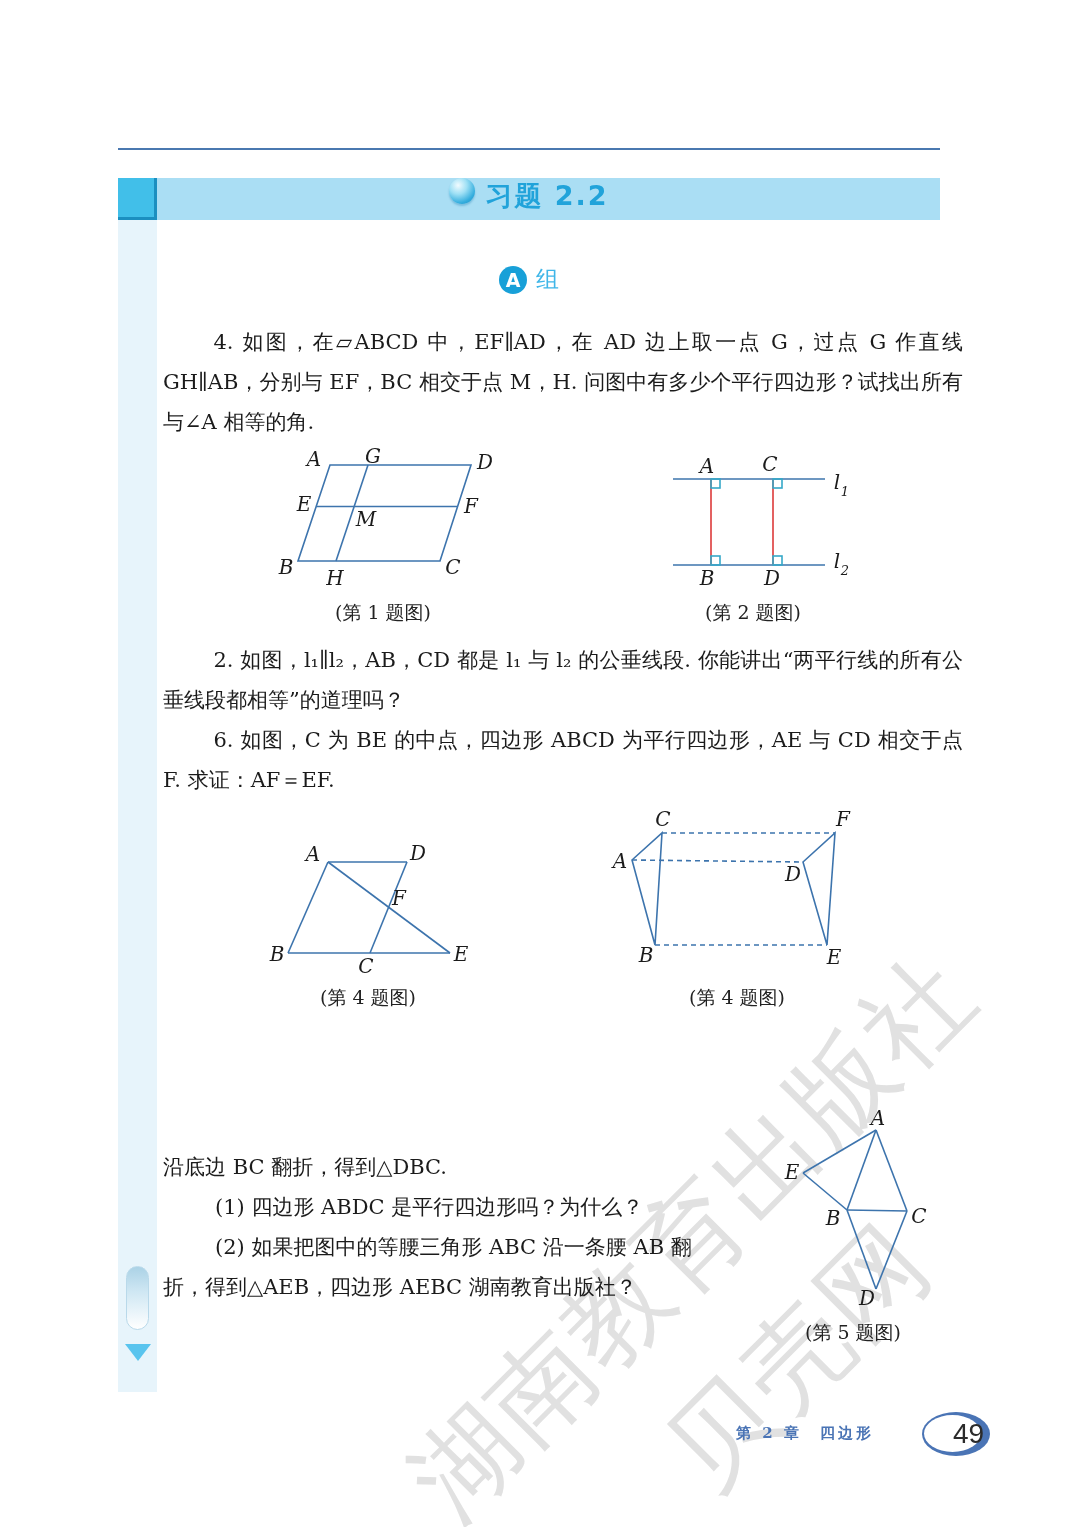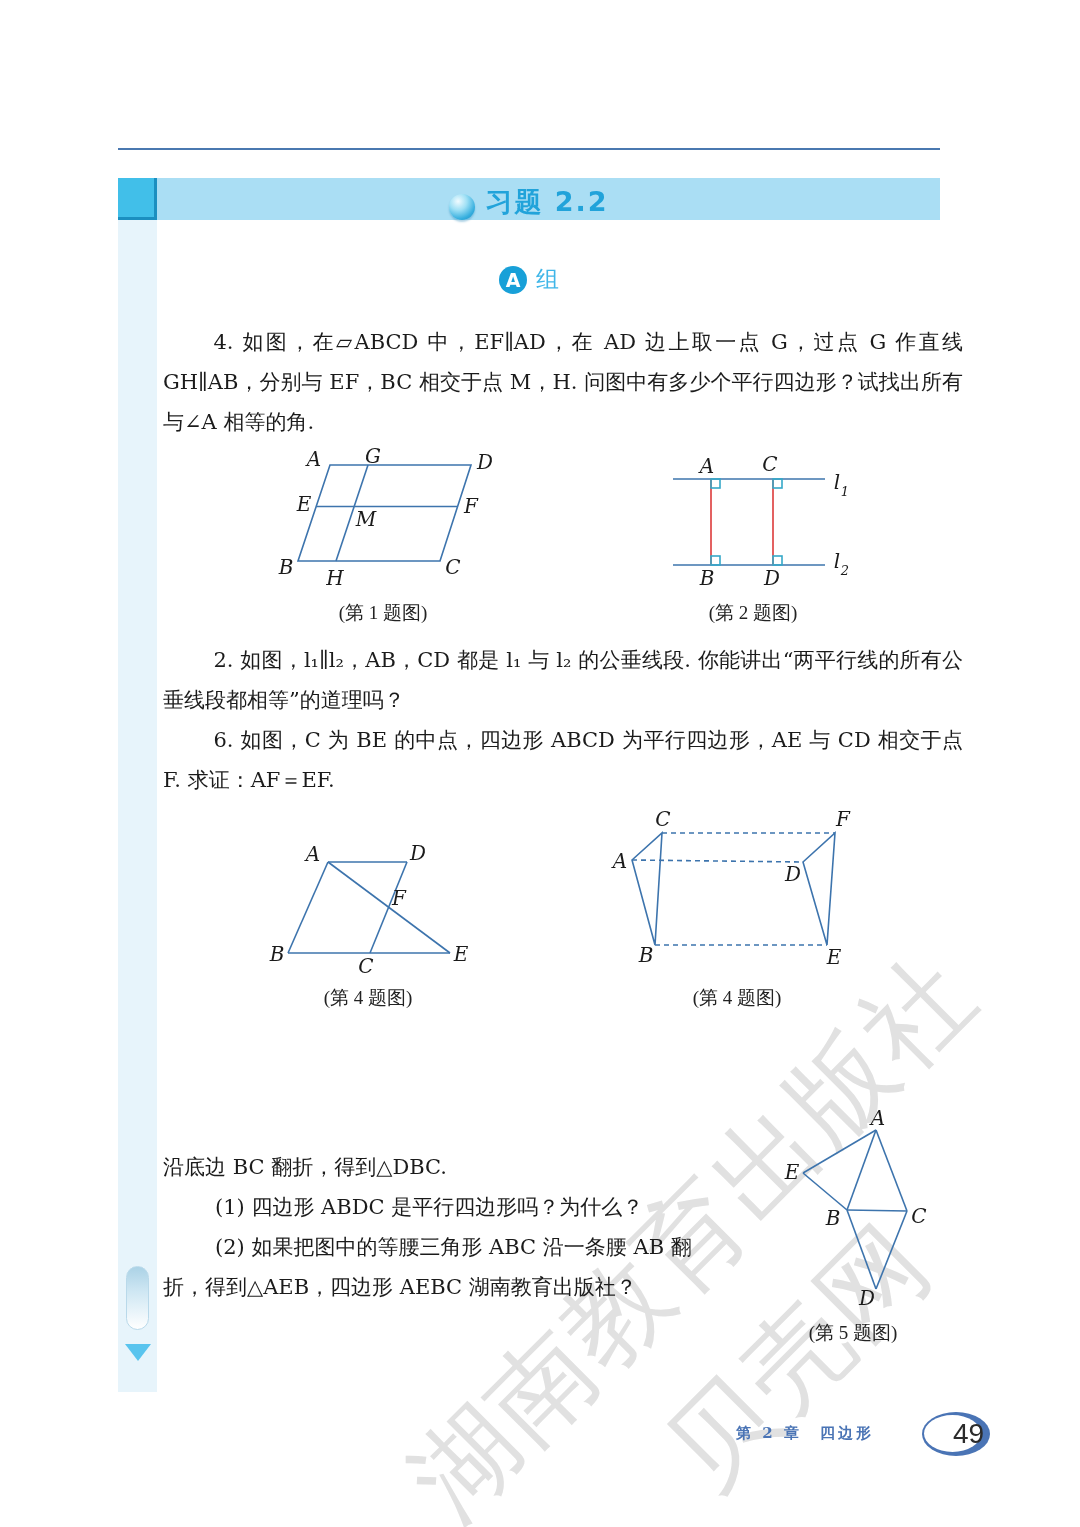--- a/index.html
+++ b/index.html
@@ -12,21 +12,21 @@
       font-family:"DejaVu Sans", sans-serif;font-weight:500;z-index:0;
       transform:rotate(-45deg);transform-origin:center center;pointer-events:none;}
   .wm1{font-size:104px;letter-spacing:2px;left:322px;top:1168px;}
   .wm2{font-size:104px;letter-spacing:2px;left:640px;top:1288px;}
 
   .content{position:absolute;inset:0;z-index:1;}
 
   
   .top-rule{position:absolute;left:118px;top:148px;width:822px;height:2px;background:#4a78b0;}
   .banner{position:absolute;left:118px;top:178px;width:822px;height:42px;background:#aadef4;
-          display:flex;align-items:flex-end;justify-content:center;gap:10px;}
+          display:flex;align-items:flex-start;justify-content:center;gap:10px;}
   .banner-tab{position:absolute;left:118px;top:178px;width:39px;height:42px;background:#41bfe9;
           border-right:3px solid #1b8fc0;border-bottom:3px solid #1b8fc0;box-sizing:border-box;}
   .sphere{width:26px;height:26px;border-radius:50%;
           background:radial-gradient(circle at 35% 28%, #f1fbff 0%, #9fe0f5 35%, #35aede 70%, #1b86bb 100%);
           box-shadow:0 2px 2px rgba(30,130,180,.35);}
   .banner-title{font-family:"DejaVu Sans", sans-serif;font-weight:bold;font-size:27px;
           color:#21a3da;letter-spacing:2px;}
 
   
   .side-strip{position:absolute;left:118px;top:220px;width:39px;height:1172px;background:#e7f4fb;}
@@ -43,21 +43,21 @@
   .badge-a{width:28px;height:28px;border-radius:50%;background:#18a0d8;color:#fff;
           display:flex;align-items:center;justify-content:center;
           font-family:"DejaVu Sans", sans-serif;font-weight:bold;font-size:19px;}
   .group-label{color:#3fb6e8;font-size:23px;font-family:"DejaVu Sans", sans-serif;}
 
   
   .para{position:absolute;left:163px;width:800px;font-size:21px;line-height:40px;
         text-align:justify;text-indent:2.4em;}
   .p5line{position:absolute;font-size:21px;line-height:30px;white-space:nowrap;}
 
-  .figcap{position:absolute;transform:translateX(-50%);font-size:19px;color:#222;white-space:nowrap;font-family:Liberation Serif, serif;}
+  .figcap{position:absolute;transform:translateX(-50%);font-size:19px;color:#222;white-space:nowrap;}
 
   
   svg{overflow:visible;}
   .fl{stroke:#3d74ad;stroke-width:1.6;fill:none;}
   .fld{stroke:#3d74ad;stroke-width:1.6;fill:none;stroke-dasharray:5 4;}
   .fr{stroke:#e05050;stroke-width:1.8;fill:none;}
   .sq{stroke:#35a8c8;stroke-width:1.6;fill:none;}
   text.lab{font-family:"DejaVu Serif", serif;font-style:italic;font-size:20px;fill:#1b1b1b;
            text-anchor:middle;dominant-baseline:middle;}
   text.sub{font-family:"DejaVu Serif", serif;font-style:italic;font-size:13px;fill:#1b1b1b;

